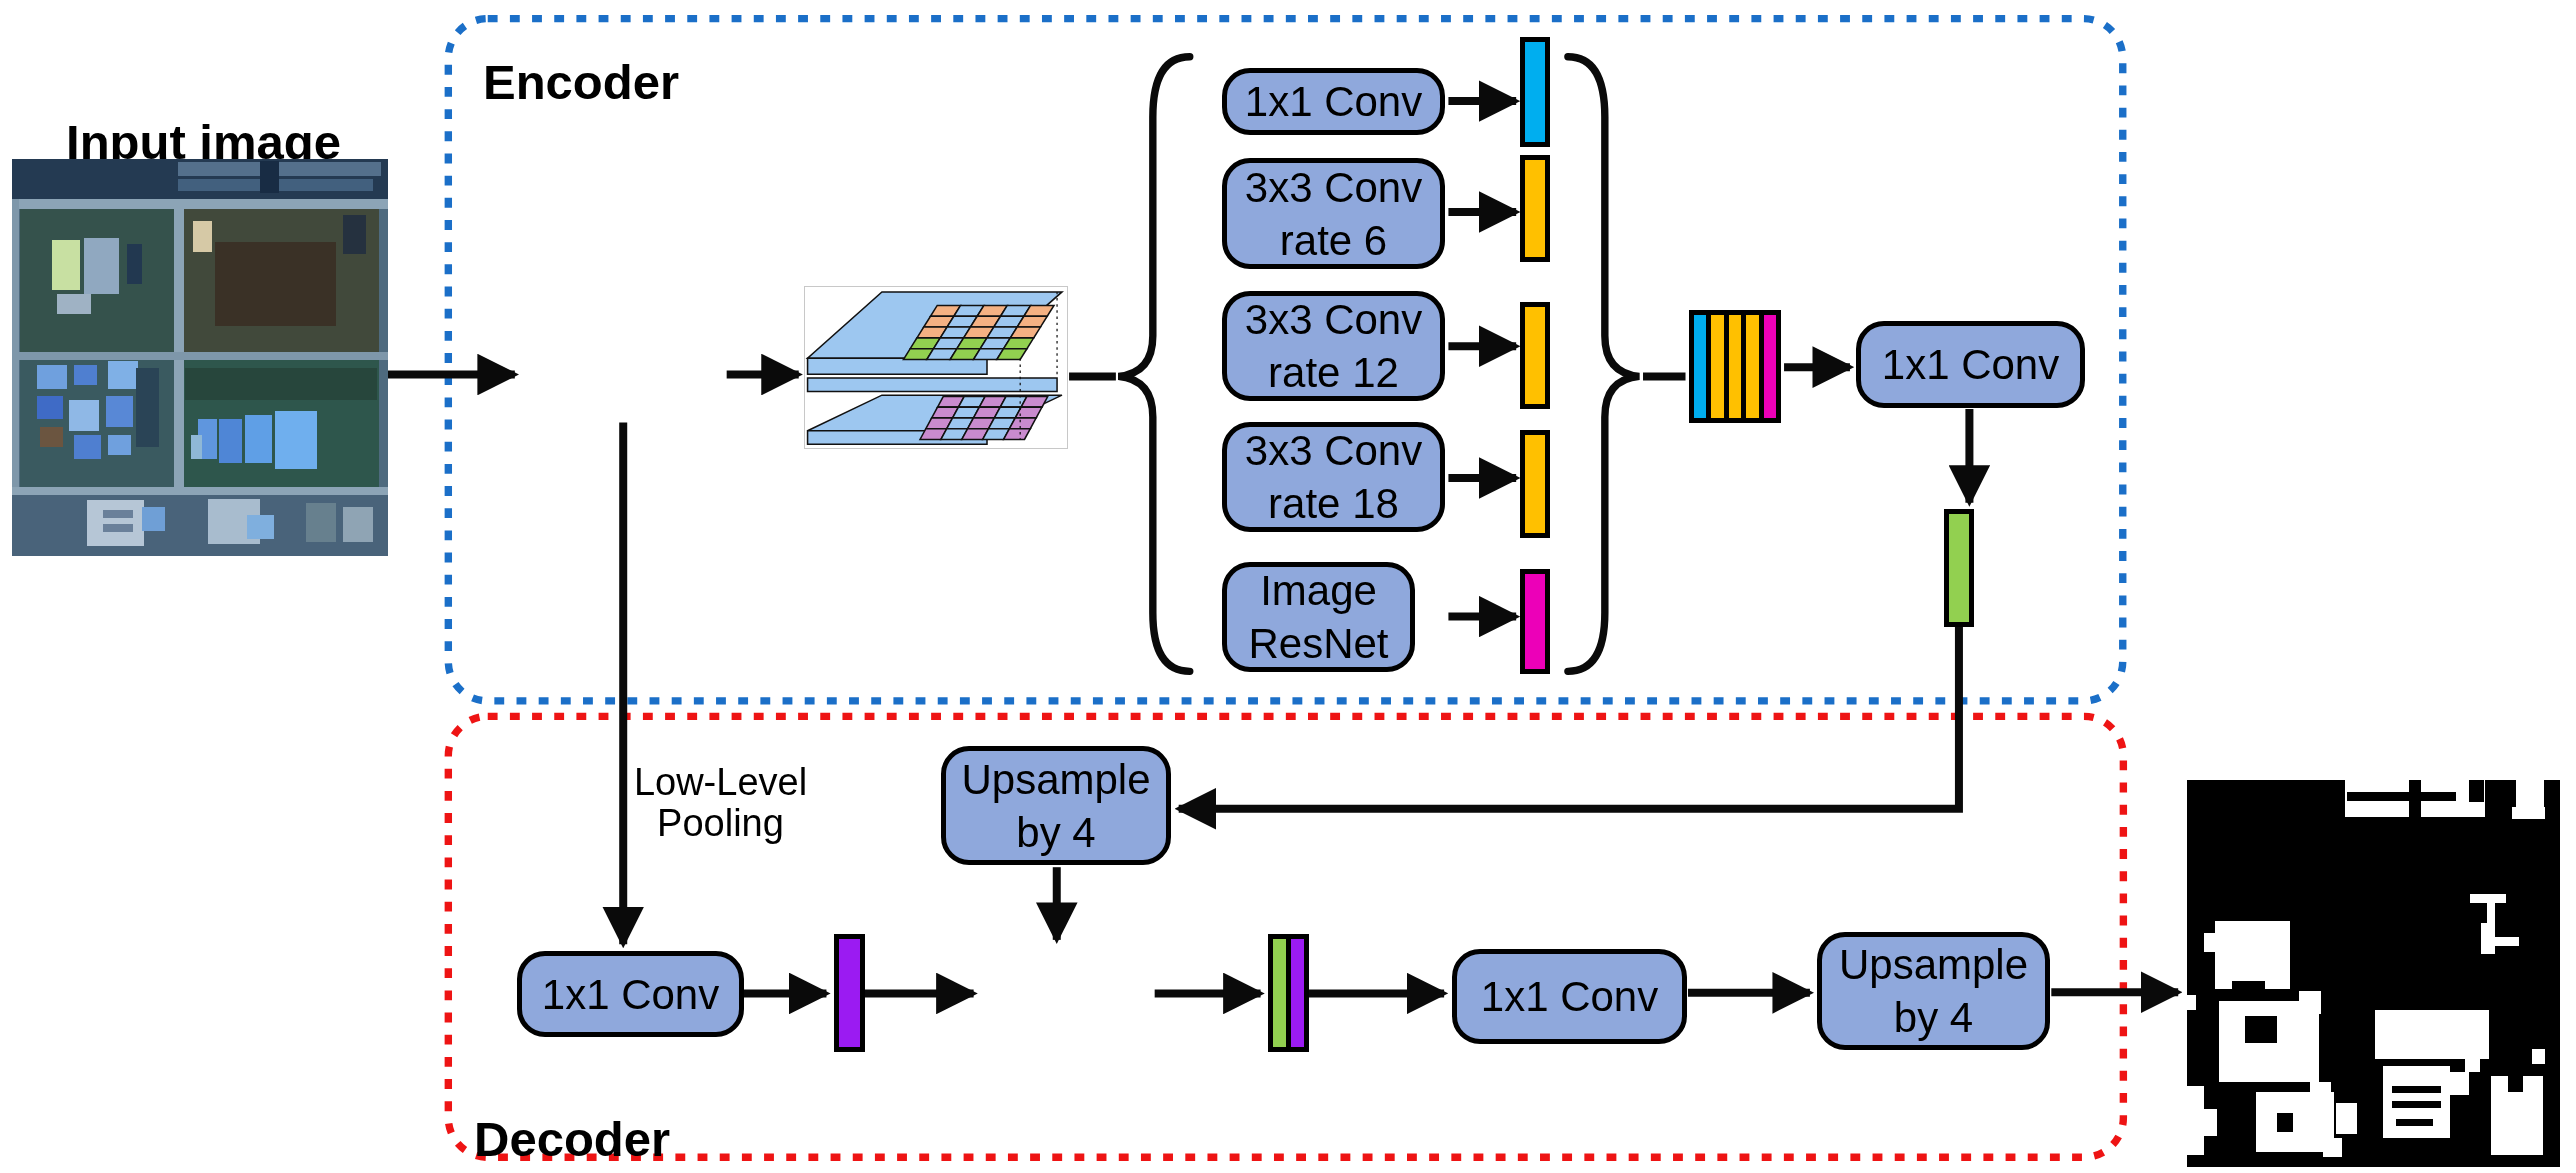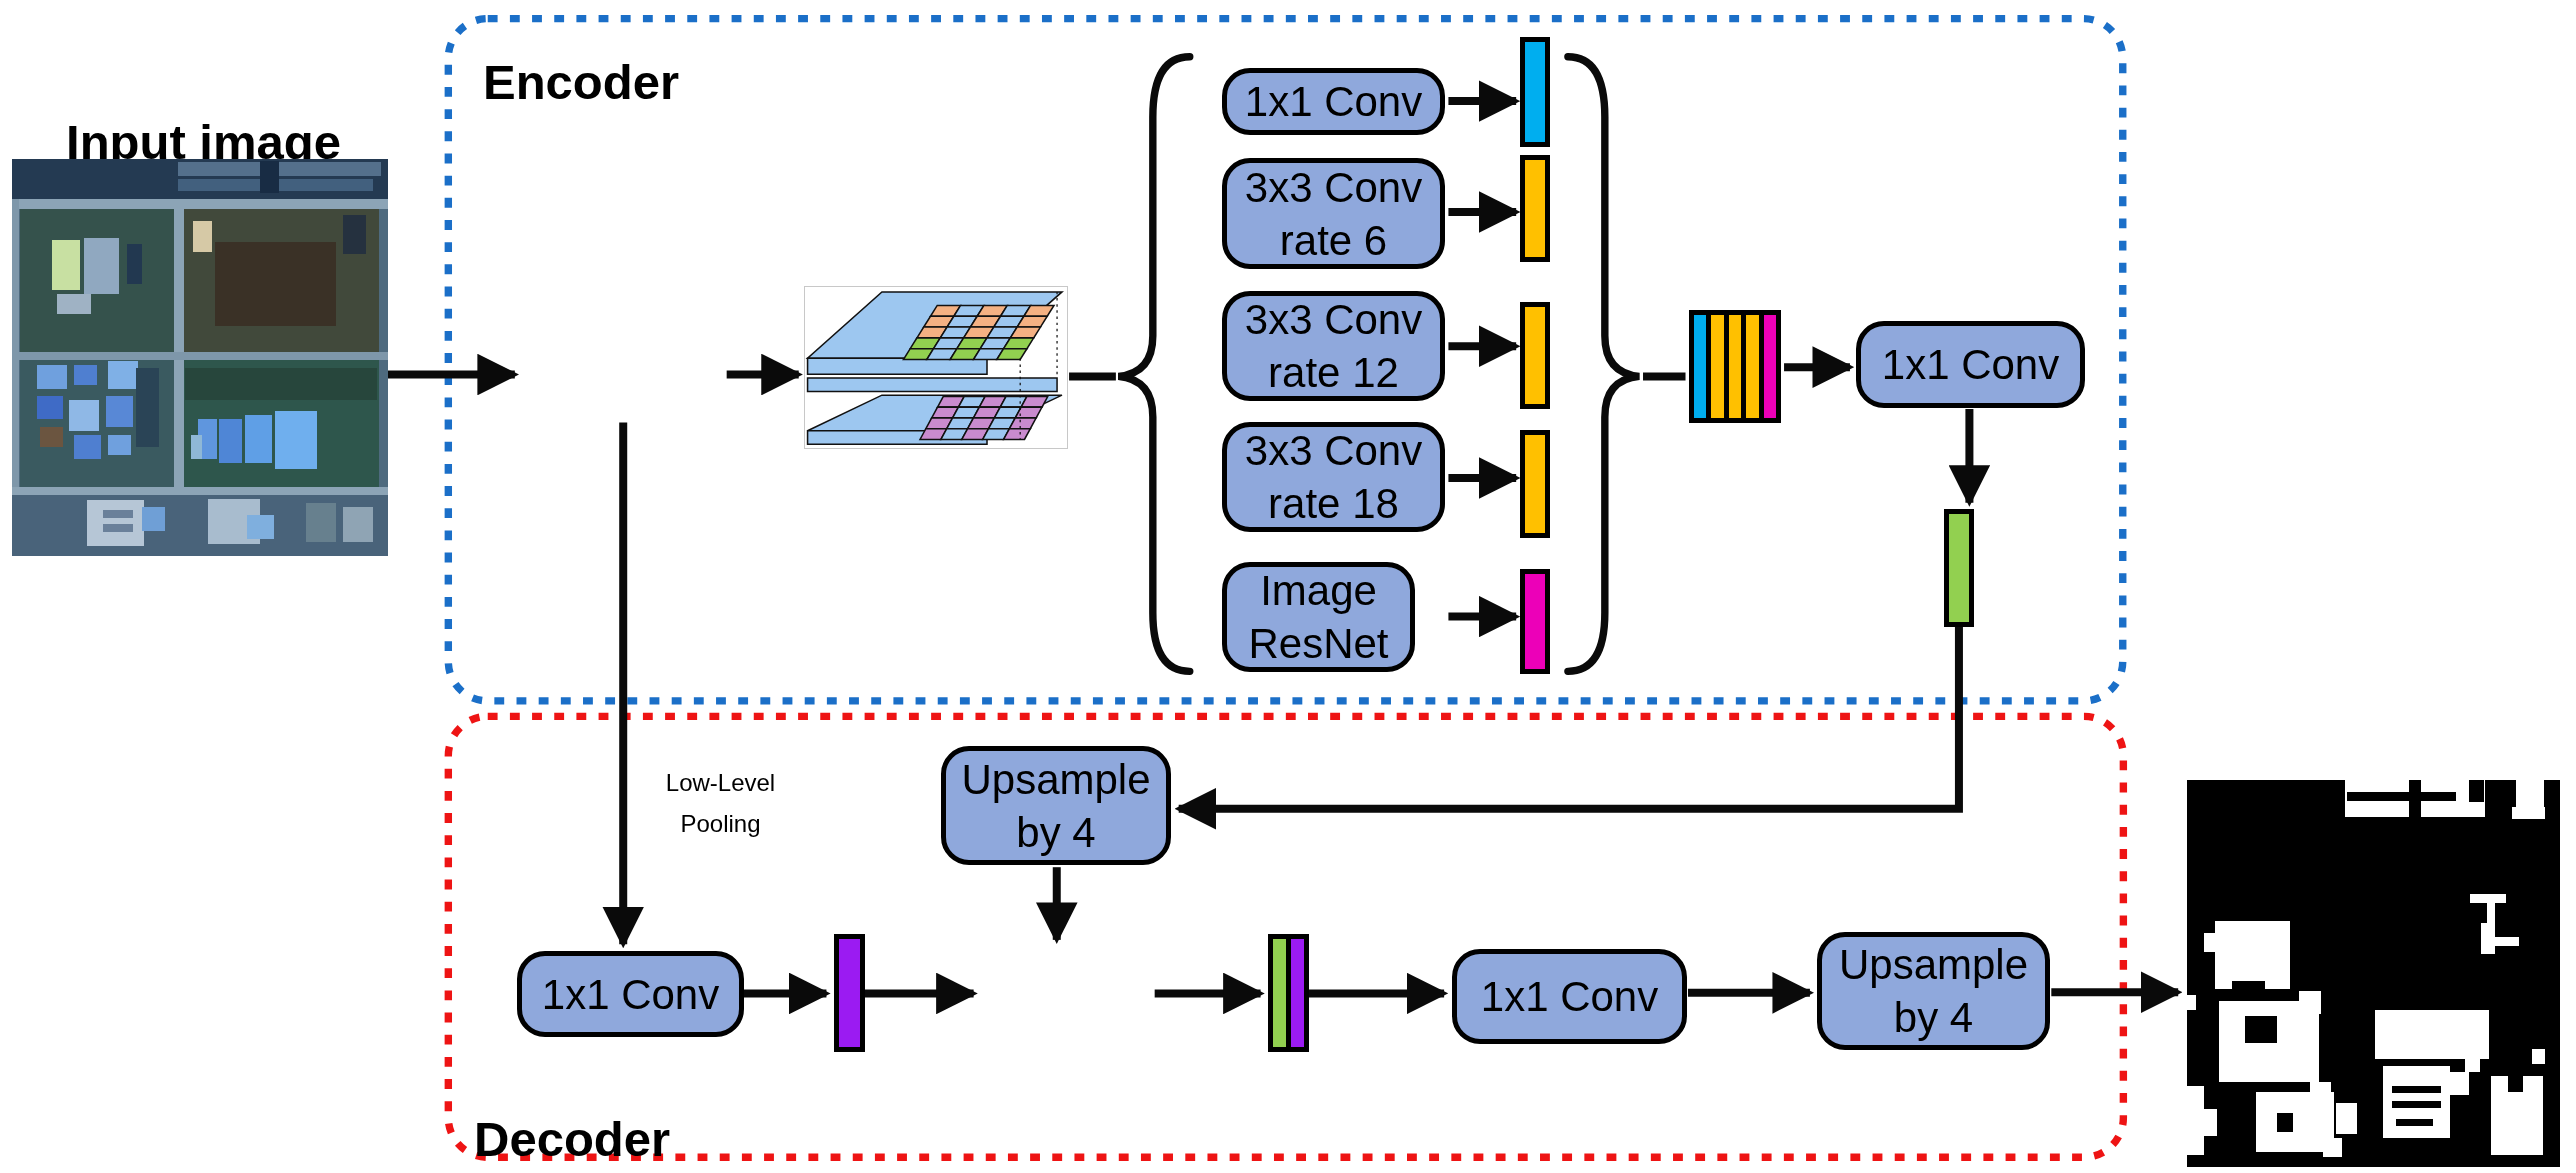--- a/index.html
+++ b/index.html
@@ -11,21 +11,21 @@
   .img-title{position:absolute;font-weight:bold;font-size:49px;text-align:center;}
   .node{position:absolute;box-sizing:border-box;border:5.5px solid #000;border-radius:28px;
         display:flex;flex-direction:column;align-items:center;justify-content:center;
         font-size:42px;line-height:53px;text-align:center;}
   .node span{display:block;}
   .node span:empty{display:none;}
   .bar{position:absolute;box-sizing:border-box;border:5px solid #000;background:#000;display:flex;gap:5px;}
   .bar > div{flex:1;}
   .pixbox{position:absolute;overflow:hidden;}
   .pixbox .px{position:absolute;}
-  .caption{position:absolute;font-size:24px;line-height:41px;text-align:center;}
+  .caption{position:absolute;font-size:38px;line-height:41px;text-align:center;}
   .atrous-label{position:absolute;font-size:44px;text-align:center;white-space:nowrap;}
   .atrous-panel{position:absolute;left:804px;top:286px;width:262px;height:161px;
                 background:#fff;border:1.2px solid #c8c8c8;}
 </style>
 </head>
 <body>
 
 <div id="canvas">
 
   <svg class="overlay" viewBox="0 0 4183 1906">

